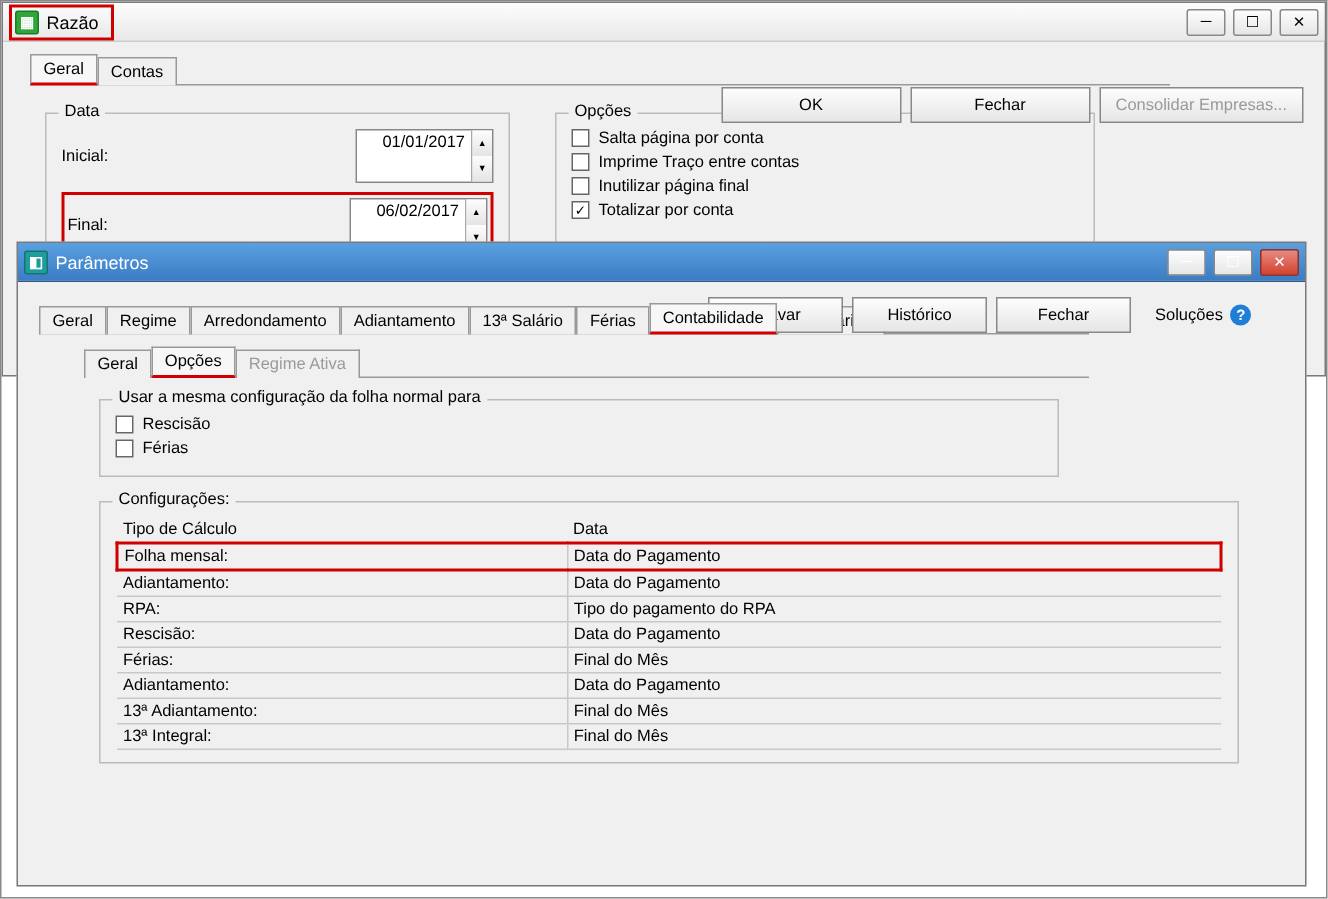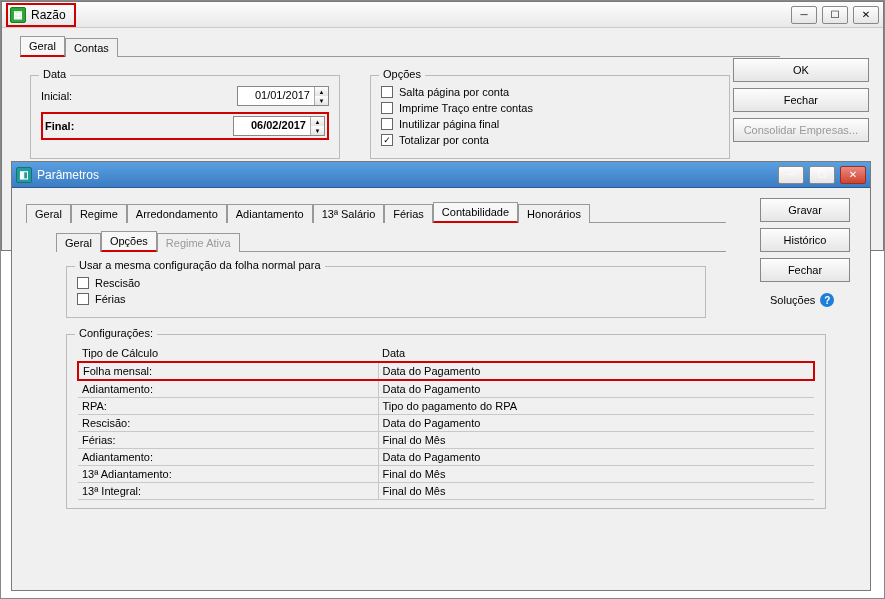--- a/index.html
+++ b/index.html
@@ -52,32 +52,32 @@
   }
   .tab.active { background: #f7f7f7; z-index: 2; }
   .tab.disabled { color: #9a9a9a; }
 
   .groupbox { border: 1px solid #bbb; padding: 10px 10px 8px 10px; margin-top: 6px; position: relative; }
   .groupbox > .legend { position: absolute; top: -8px; left: 8px; background: #f0f0f0; padding: 0 4px; }
 
   .row { display: flex; align-items: center; gap: 6px; margin-bottom: 6px; }
   .label { width: 100px; }
   .dateinput {
-    display: flex; align-items: stretch; height: 20px; border: 1px solid #888; background: #fff;
+    display: flex; align-items: stretch; height: 36px; border: 1px solid #888; background: #fff;
     width: 92px;
   }
   .dateinput .val { flex: 1; padding: 2px 4px; text-align: right; font-size: 11px; }
   .dateinput .spin { width: 14px; display: flex; flex-direction: column; border-left: 1px solid #aaa; }
   .dateinput .spin div { flex:1; display:flex; align-items:center; justify-content:center; font-size:6px; background: linear-gradient(#fdfdfd,#e4e4e4); }
 
   .checkbox { display: flex; align-items: center; gap: 6px; margin-bottom: 4px; }
   .cb { width: 12px; height: 12px; border: 1px solid #666; background: #fff; display:inline-flex; align-items:center; justify-content:center; font-size:9px; }
   .cb.checked::after { content: "✓"; }
 
-  .sidebtns { position: absolute; right: 14px; display: flex; flex-direction: column; gap: 6px; }
+  .sidebtns { position: absolute; right: 14px; display: flex; flex-direction: row; gap: 6px; }
   .btn {
     min-width: 120px; height: 24px; border: 1px solid #888; background: linear-gradient(#fdfdfd,#e6e6e6);
     display: flex; align-items: center; justify-content: center; padding: 0 10px; cursor: default; gap: 5px;
   }
   .btn.disabled { color: #999; }
 
   
   .inner-tabstrip .tab { font-size: 11px; }
   .subtabs { margin-top: 8px; }
 
@@ -121,21 +121,21 @@
           <span class="label">Inicial:</span>
           <span style="flex:1"></span>
           <div class="dateinput">
             <div class="val">01/01/2017</div>
             <div class="spin">
                 <div>▲</div>
                 <div>▼</div>
               </div>
           </div>
         </div>
-        <div class="row redbox" style="padding:2px;font-weight:bold;">
+        <div class="row redbox" style="padding:2px;">
           <span class="label">Final:</span>
           <span style="flex:1"></span>
           <div class="dateinput">
             <div class="val">06/02/2017</div>
             <div class="spin">
                 <div>▲</div>
                 <div>▼</div>
               </div>
           </div>
         </div>

